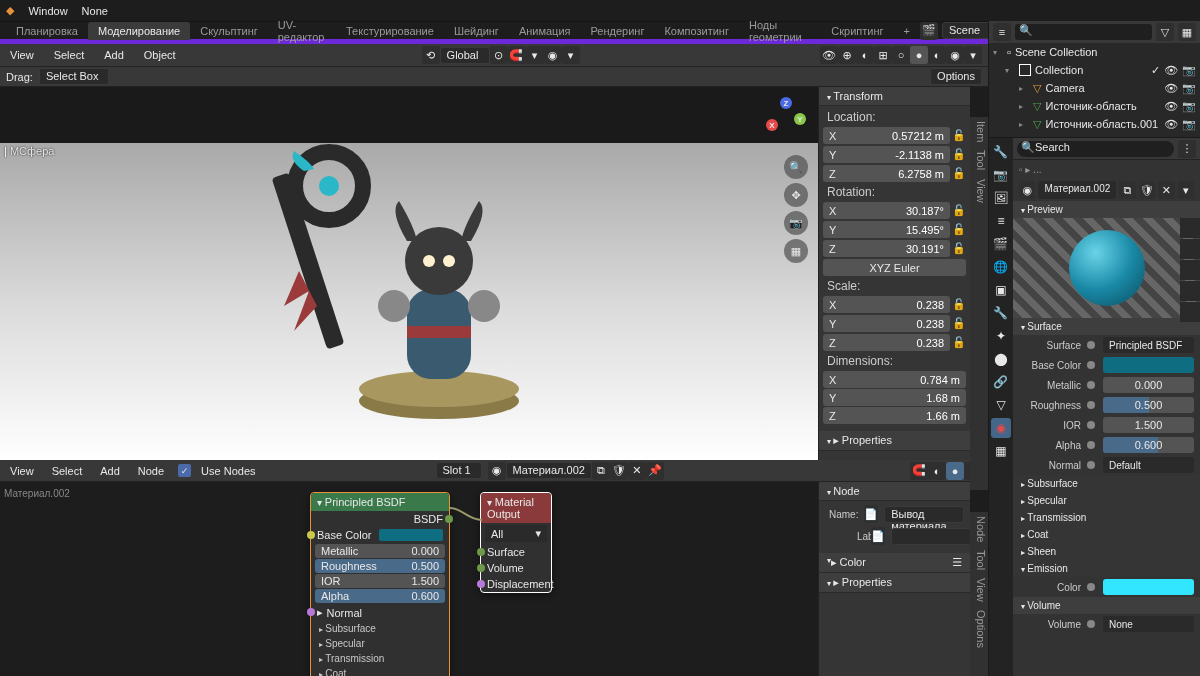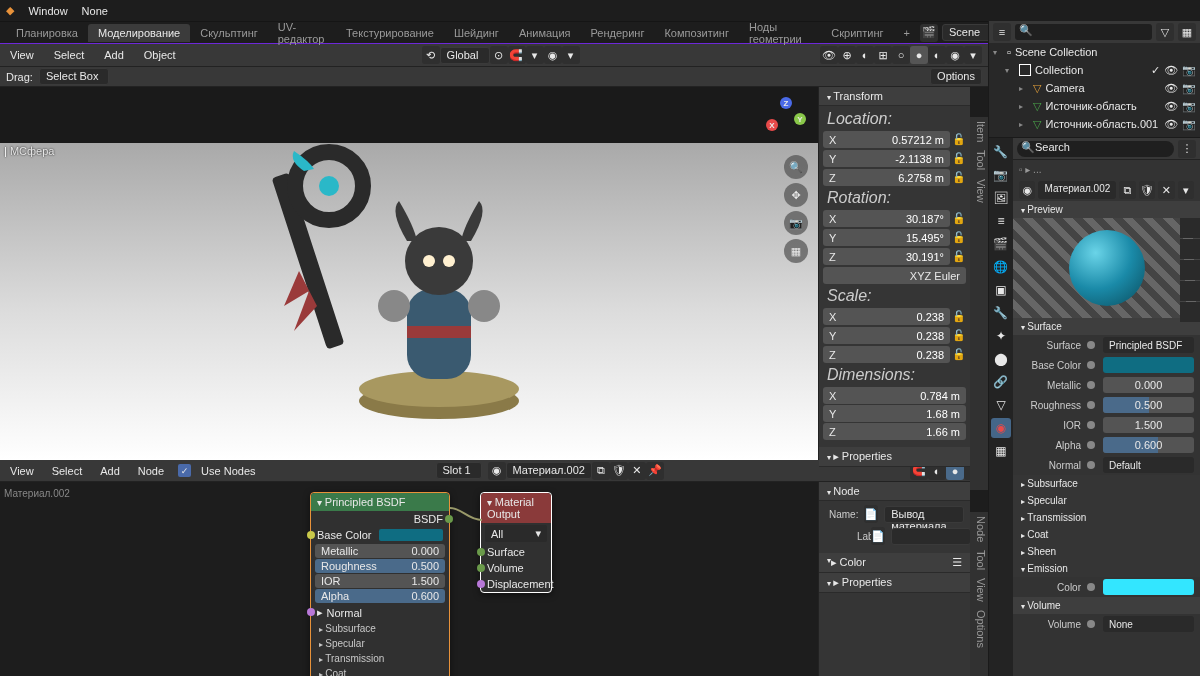--- a/index.html
+++ b/index.html
@@ -3,21 +3,21 @@
 <meta charset="utf-8">
 <style>
 * { margin:0; padding:0; box-sizing:border-box; font-family:-apple-system,sans-serif; font-size:11px; color:#e8e8e8; }
 body { background:#1d1d1d; width:1200px; height:676px; overflow:hidden; }
 .row { display:flex; align-items:center; }
 .col { display:flex; flex-direction:column; }
 
 
 .topbar { height:22px; background:#1d1d1d; padding:0 6px; gap:14px; border-bottom:1px solid #151515; }
 .topbar span { cursor:default; }
-.workspace-tabs { height:22px; background:#1d1d1d; padding:0 6px; gap:0; border-bottom:1px solid #6d28d9;}
+.workspace-tabs { height:22px; background:#1d1d1d; padding:0 6px; gap:0; border-bottom:5px solid #6d28d9;}
 .ws-tab { padding:3px 10px; color:#9a9a9a; cursor:pointer; }
 .ws-tab.active { background:#3b3b3b; color:#e8e8e8; border-radius:3px 3px 0 0;}
 .scene-block { margin-left:auto; gap:4px; }
 .field { background:#2a2a2a; border:1px solid #3a3a3a; border-radius:3px; padding:1px 6px; height:17px; min-width:80px;}
 .iconbtn { width:18px; height:18px; background:#2f2f2f; border-radius:3px; display:inline-flex; align-items:center; justify-content:center; cursor:pointer;}
 
 
 .tool-header { height:23px; background:#383838; border-bottom:1px solid #222; padding:0 6px; gap:12px; }
 .menu-item { padding:2px 4px; cursor:pointer; }
 
@@ -29,21 +29,21 @@
 .gizmo { position:absolute; right:10px; top:10px; width:44px; height:44px;}
 .gizmo-ball { position:absolute; width:12px; height:12px; border-radius:50%; font-size:8px; display:flex; align-items:center; justify-content:center; font-weight:bold;}
 .vp-icons { position:absolute; right:10px; top:68px; width:24px; gap:4px;}
 .vp-icons .iconbtn{ background:rgba(80,80,80,0.7); border-radius:50%; width:24px; height:24px;}
 
 
 .npanel { width:152px; background:#353535; border-left:1px solid #222; font-size:10px;}
 .pan-head { background:#3e3e3e; padding:3px 8px; border-bottom:1px solid #2a2a2a; cursor:pointer;}
 .pan-head::before{content:"▾ "; font-size:8px;}
 .pan-body { padding:2px 4px 6px;}
-.prop-label { padding:2px 4px; color:#ccc; font-size:16px;font-style:italic;}
+.prop-label { padding:2px 4px; color:#ccc; font-size:12px;}
 .numfield { display:flex; background:#545454; border-radius:3px; margin:1px 0; height:17px; align-items:center; padding:0 6px; justify-content:space-between; font-size:10px;}
 .numfield .k{color:#e8e8e8;} .numfield .v{color:#fff;}
 .numlock{ width:14px; text-align:center; color:#999;}
 .numrow{display:flex; gap:2px; align-items:center;}
 
 .tabs-vert { position:absolute; right:0; top:30px; width:18px; writing-mode:vertical-rl; font-size:10px; background:#313131; padding:4px 1px; gap:8px; display:flex;}
 .tabs-vert span{color:#999; cursor:pointer;}
 
 
 .node-area { height:258px; display:flex; }
@@ -248,21 +248,21 @@
             </div>
             <span class="numlock">🔓</span>
           </div>
       <div class="numrow">
             <div class="numfield" style="flex:1;">
               <span class="k">Z</span>
               <span class="v">30.191°</span>
             </div>
             <span class="numlock">🔓</span>
           </div>
-      <div class="numfield" style="justify-content:flex-end;">
+      <div class="numfield" style="justify-content:center;">
             <span>XYZ Euler</span>
           </div>
 
       <div class="prop-label">Scale:</div>
       <div class="numrow">
             <div class="numfield" style="flex:1;">
               <span class="k">X</span>
               <span class="v">0.238</span>
             </div>
             <span class="numlock">🔓</span>

